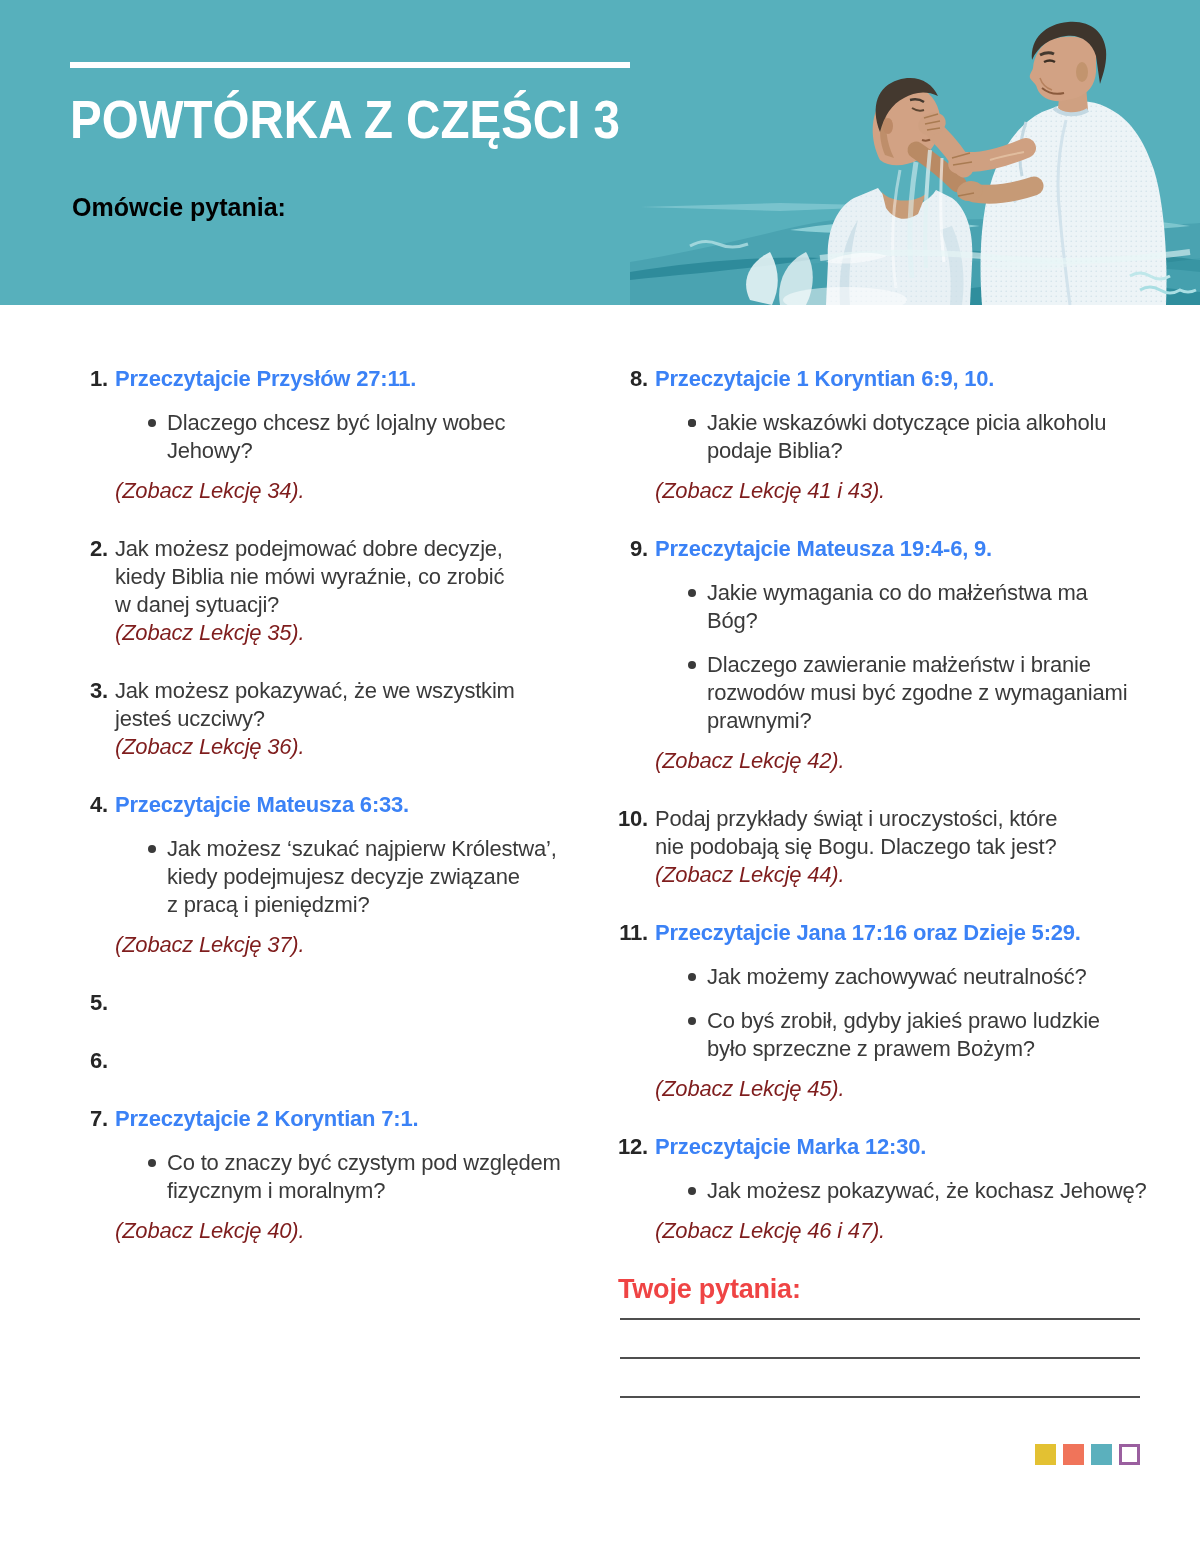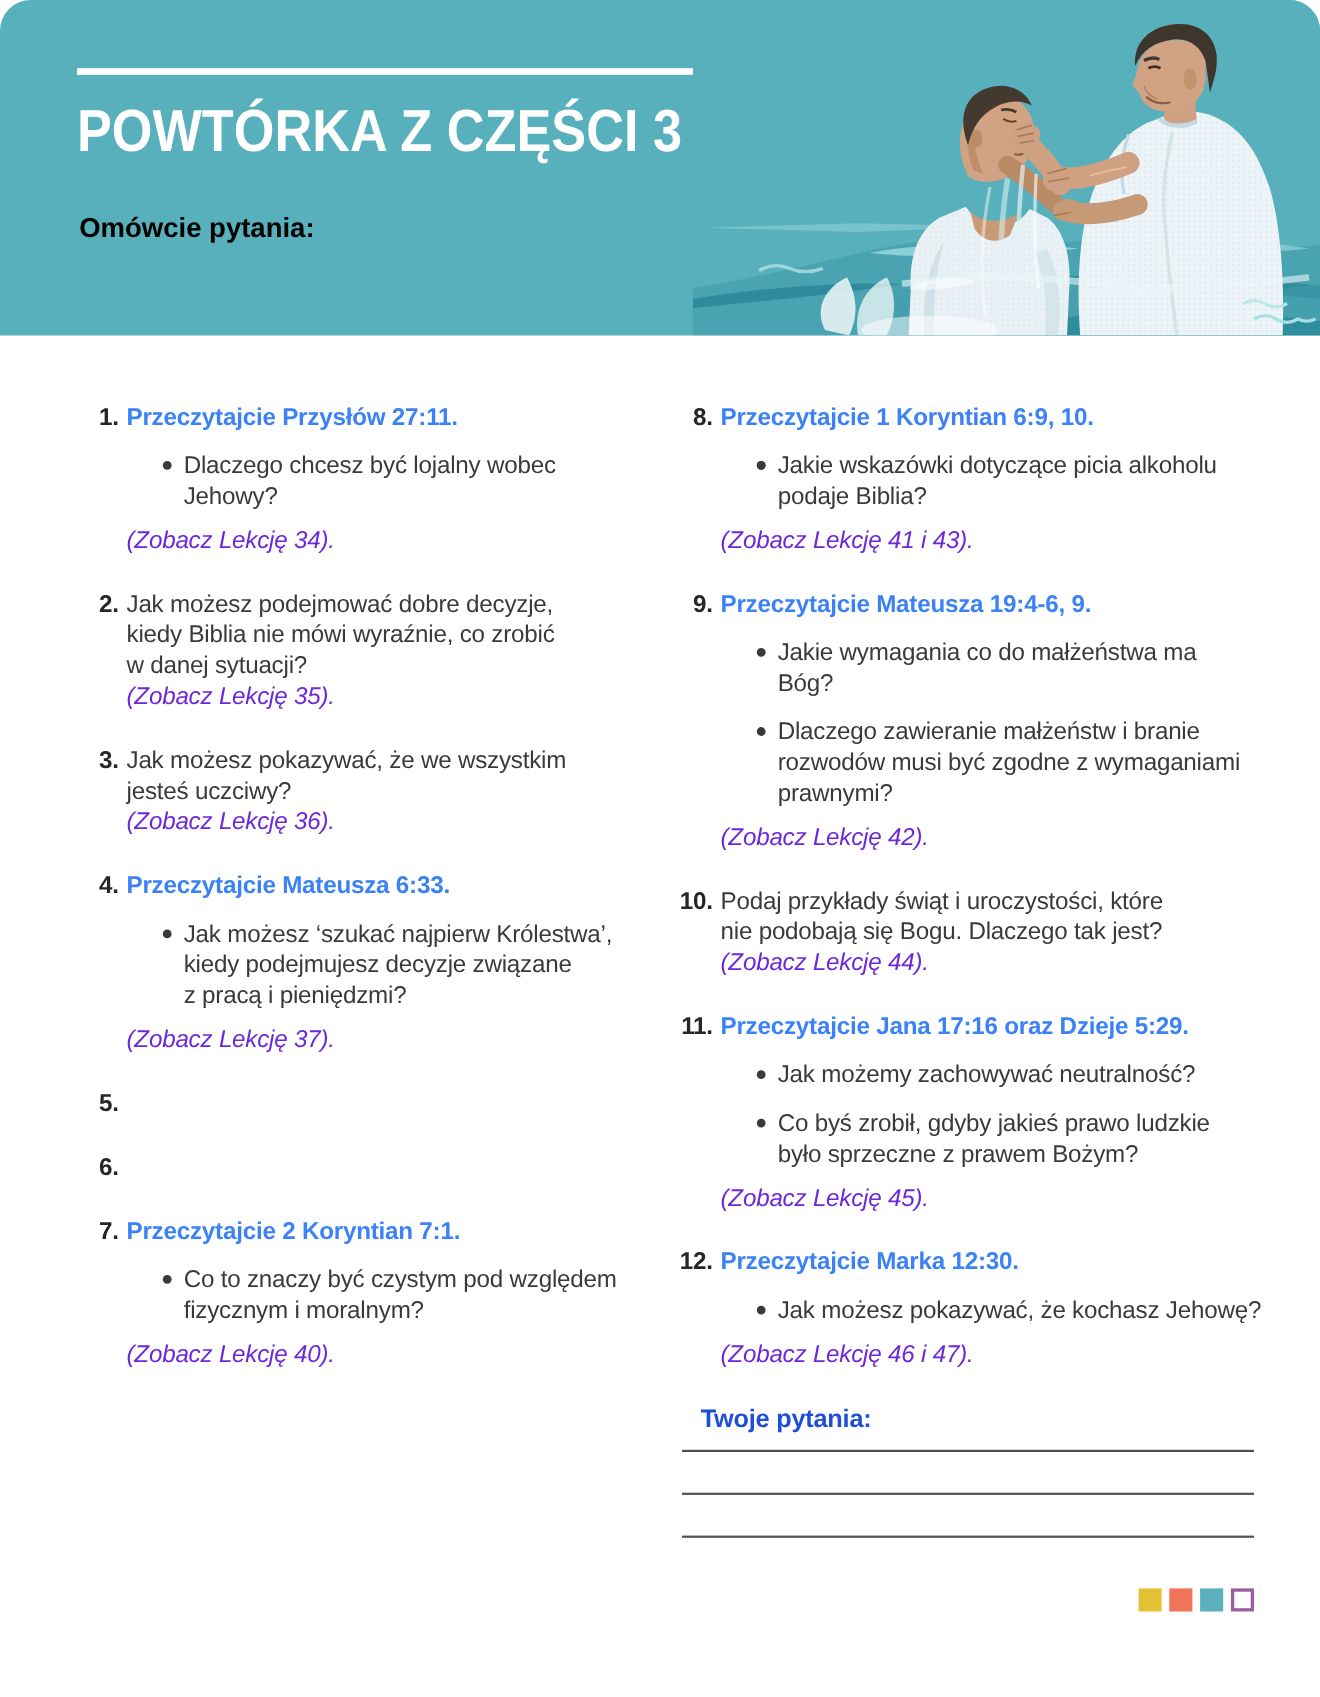--- a/index.html
+++ b/index.html
@@ -1,41 +1,41 @@
 <!DOCTYPE html>
 <html><head>
 <meta charset="utf-8">
 <style>
   html,body{margin:0;padding:0;background:#ffffff;}
   .page{
     position:relative;width:1200px;height:1543px;background:#ffffff;overflow:hidden;
     font-family:"Liberation Sans","DejaVu Sans",sans-serif;
-    font-size:22px;line-height:28px;letter-spacing:-0.2px;color:#3a3a3a;border-radius:28px;
+    font-size:22px;line-height:28px;letter-spacing:-0.2px;color:#3a3a3a;
   }
   
   .header{position:relative;width:1200px;height:305px;background:#57b0bc;overflow:hidden;}
   .header-rule{position:absolute;left:70px;top:62px;width:592px;height:6px;background:#ffffff;}
   .title{
     position:absolute;left:70px;top:92px;font-size:54px;line-height:54px;font-weight:700;
     color:#ffffff;white-space:nowrap;transform:scaleX(.88);transform-origin:left top;letter-spacing:0;
   }
   .subtitle{position:absolute;left:72px;top:192px;font-size:25px;line-height:30px;font-weight:700;color:#000000;letter-spacing:0;}
   .illus{position:absolute;right:0;bottom:0;width:570px;height:305px;display:block;}
   
   .content{display:grid;grid-template-columns:520px 560px;column-gap:20px;padding:60px 0 0 62px;}
   .q{display:grid;grid-template-columns:46px 1fr;column-gap:7px;margin:0 0 30px 0;}
   .q-num{text-align:right;font-weight:700;color:#262626;}
   .q-head{white-space:pre-line;}
   .q-head.bold{font-weight:700;color:#3b82f6;}
   .bullet{position:relative;padding-left:52px;margin-top:16px;white-space:pre-line;}
   .dot{position:absolute;left:33px;top:10px;width:8px;height:8px;border-radius:50%;background:#3a3a3a;}
-  .ref{margin-top:12px;color:#6d28d9;font-style:italic;white-space:pre-line;}
+  .ref{margin-top:12px;color:#7f1d1d;font-style:italic;white-space:pre-line;}
   .ref.tight{margin-top:0;}
   
-  .your-label{font-weight:700;color:#1d4ed8;font-size:23px;margin:2px 0 0 35px;}
+  .your-label{font-weight:700;color:#ef4444;font-size:27px;margin:2px 0 0 16px;}
   .answer-lines{margin-top:15px;}
   .answer-line{height:0;border-top:2px solid #4f4f4f;margin:37px 22px 0 18px;}
   .answer-line:first-child{margin-top:0;}
   
   .squares{display:flex;justify-content:flex-end;gap:7px;margin:46px 22px 0 0;}
   .square{width:21px;height:21px;box-sizing:border-box;}
 </style>
 </head>
 <body>
 

